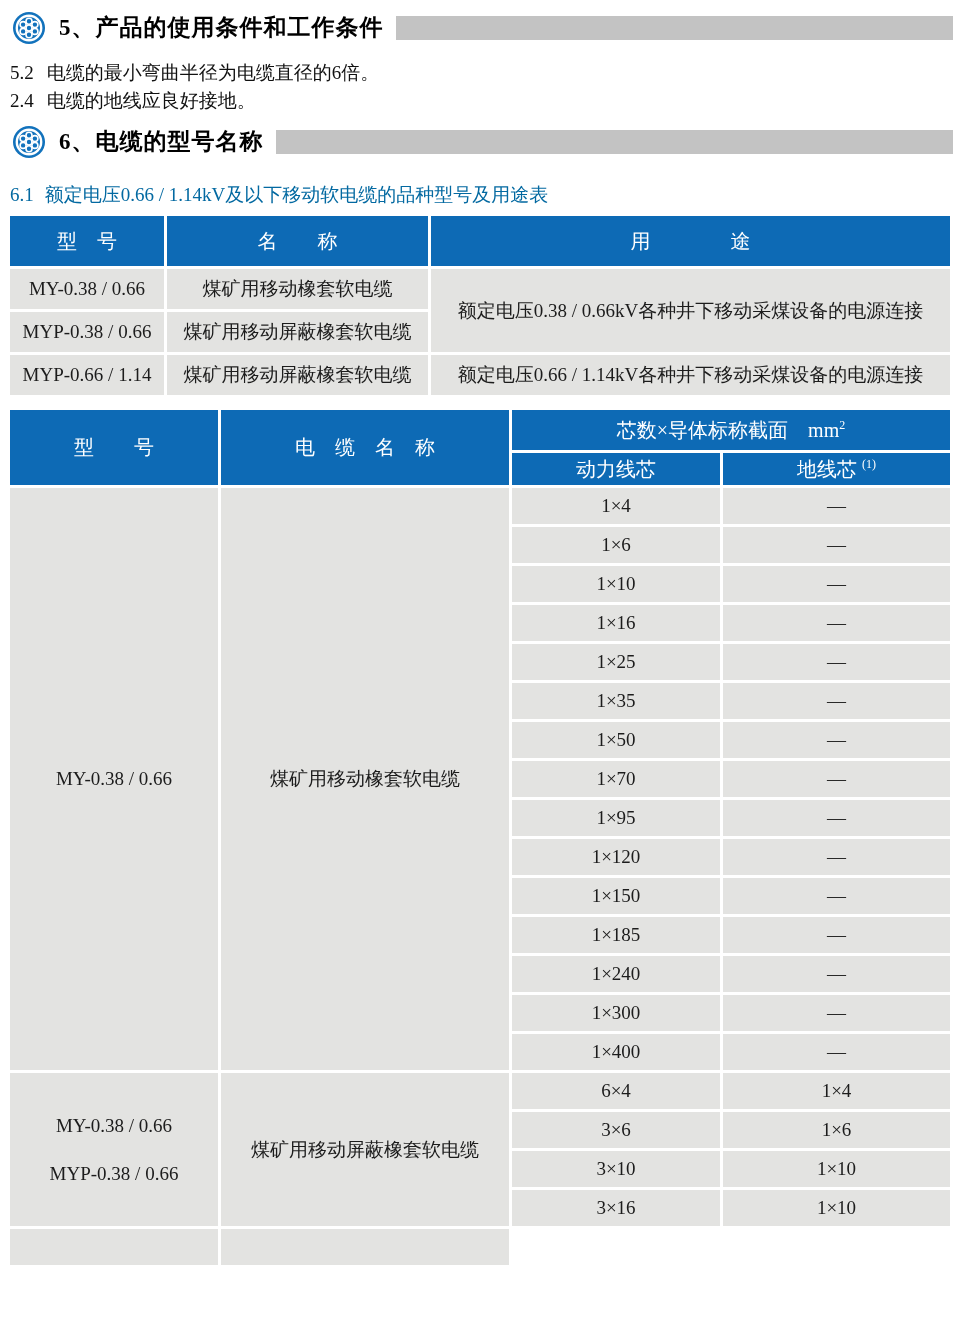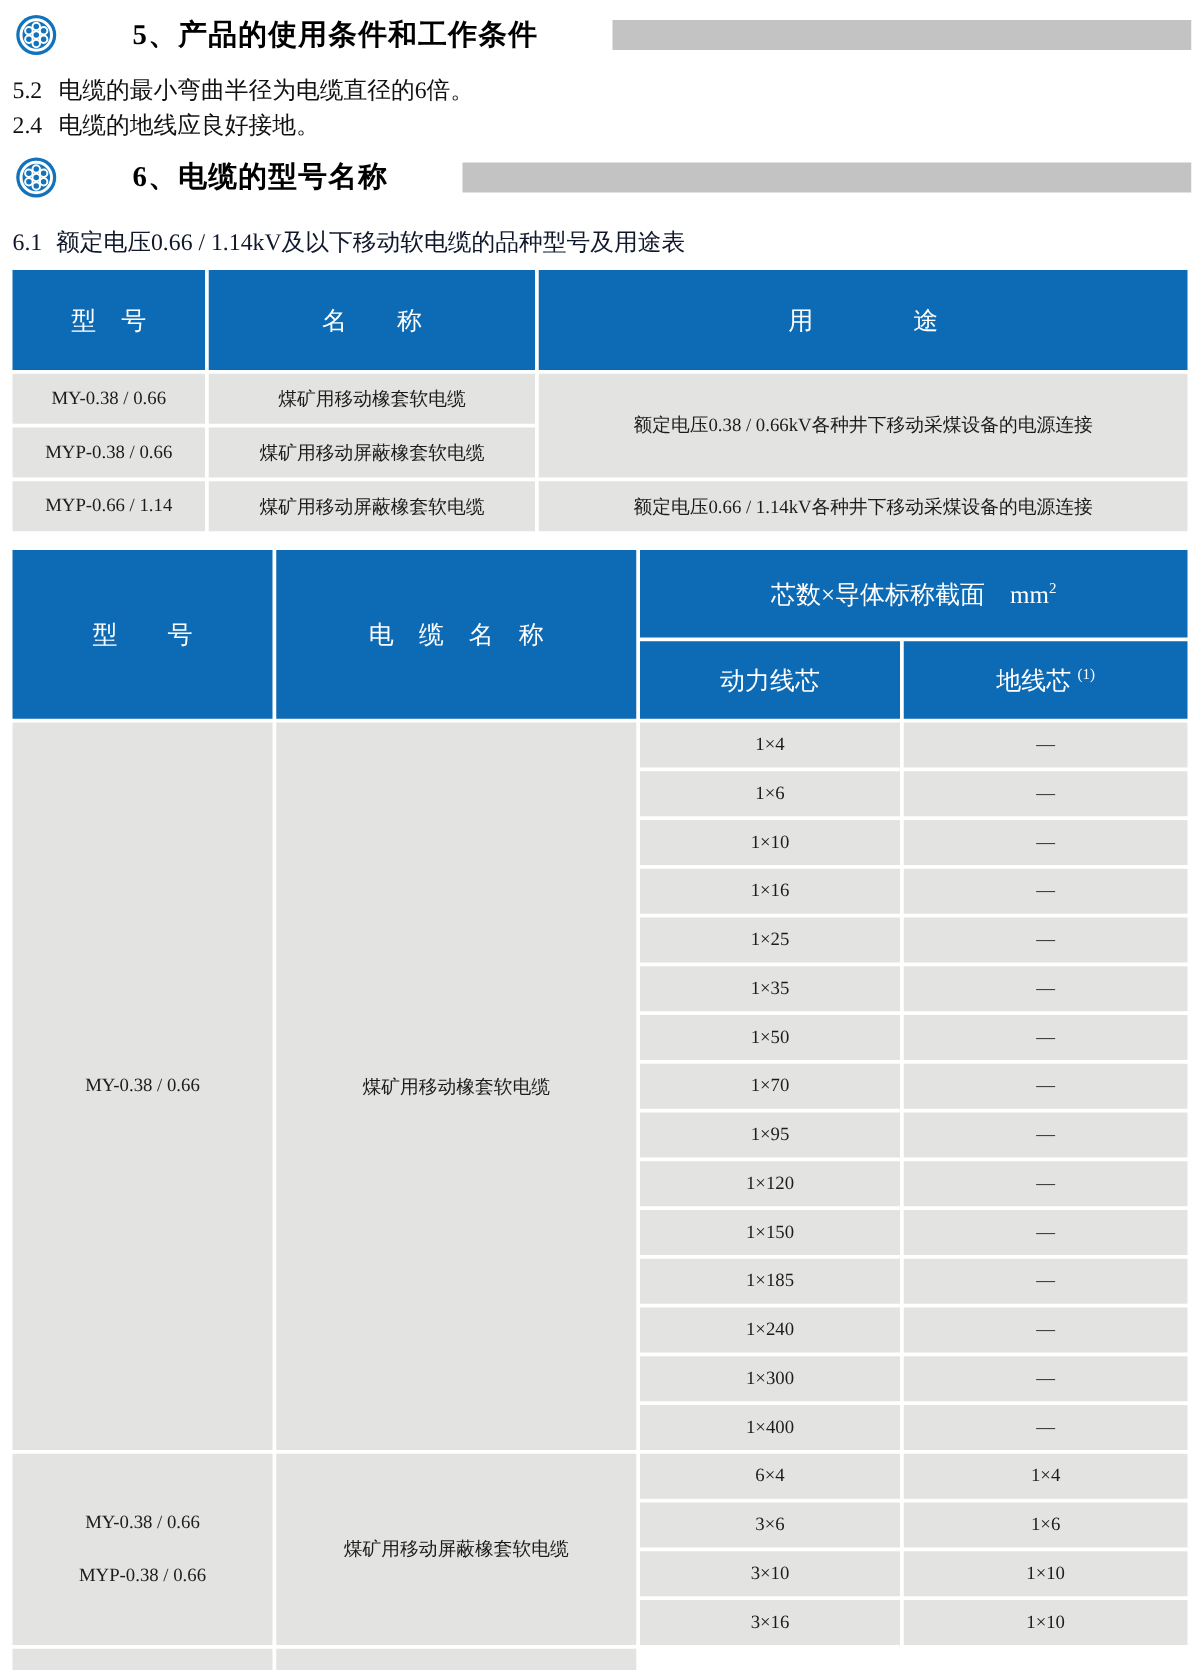--- a/index.html
+++ b/index.html
@@ -8,52 +8,52 @@
     --bar-gray:#c3c3c3;
   }
   html,body{margin:0;padding:0;}
   body{
     width:960px;height:1336px;overflow:hidden;background:#ffffff;
     font-family:"Liberation Serif","DejaVu Serif",serif;color:#141414;
   }
   .page{position:relative;width:960px;height:1336px;overflow:hidden;}
 
   
-  .section-header{display:flex;align-items:center;margin:0 7px 0 12px;height:36px;gap:47px;}
+  .section-header{display:flex;align-items:center;margin:0 7px 0 12px;height:36px;}
   #header5{margin-top:10px;}
   #header6{margin-top:9px;}
   .icon-wrap{width:34px;height:34px;flex:0 0 auto;display:block;}
   .section-title{
     margin:0 0 0 13px;font-size:23px;font-weight:bold;color:#000;
     white-space:nowrap;letter-spacing:1px;line-height:36px;
   }
   .gray-bar{flex:1 1 auto;height:24px;background:var(--bar-gray);margin-left:12px;}
 
   
   .clause-list{margin:13px 0 0 10px;}
   .clause{margin:0;font-size:19px;line-height:28px;color:#111;}
   .clause-num{margin-right:13px;}
 
   
-  .sub-caption{margin:0 0 0 10px;font-size:19px;line-height:26px;color:#0f172a;}
+  .sub-caption{margin:0 0 0 10px;font-size:19px;line-height:26px;color:#0369a1;}
   #caption-6-1{margin-top:22px;}
   #caption-6-2{margin-top:42px;}
   .caption-num{margin-right:11px;}
 
   
   table.doc-table{
     border-collapse:separate;border-spacing:3px;table-layout:fixed;
     margin-left:7px;width:946px;
   }
   table.doc-table th{
     background:var(--blue);color:#ffffff;font-weight:normal;
-    font-size:20px;text-align:center;vertical-align:middle;padding:16px;
+    font-size:20px;text-align:center;vertical-align:middle;padding:1px;
   }
   table.doc-table td{
-    background:var(--cell-gray);color:#1c1c1c;font-size:15px;
+    background:var(--cell-gray);color:#1c1c1c;font-size:19px;
     text-align:center;vertical-align:middle;padding:0;
   }
   #usage-table{margin-top:5px;}
   #usage-table th{height:48px;}
   #usage-table td{height:40px;}
   #spec-table{margin-top:9px;}
   #spec-table th.h1{height:38px;}
   #spec-table th.h2{height:30px;margin-top:21px;}
   #spec-table td{height:36px;}
   sup{font-size:12px;}

